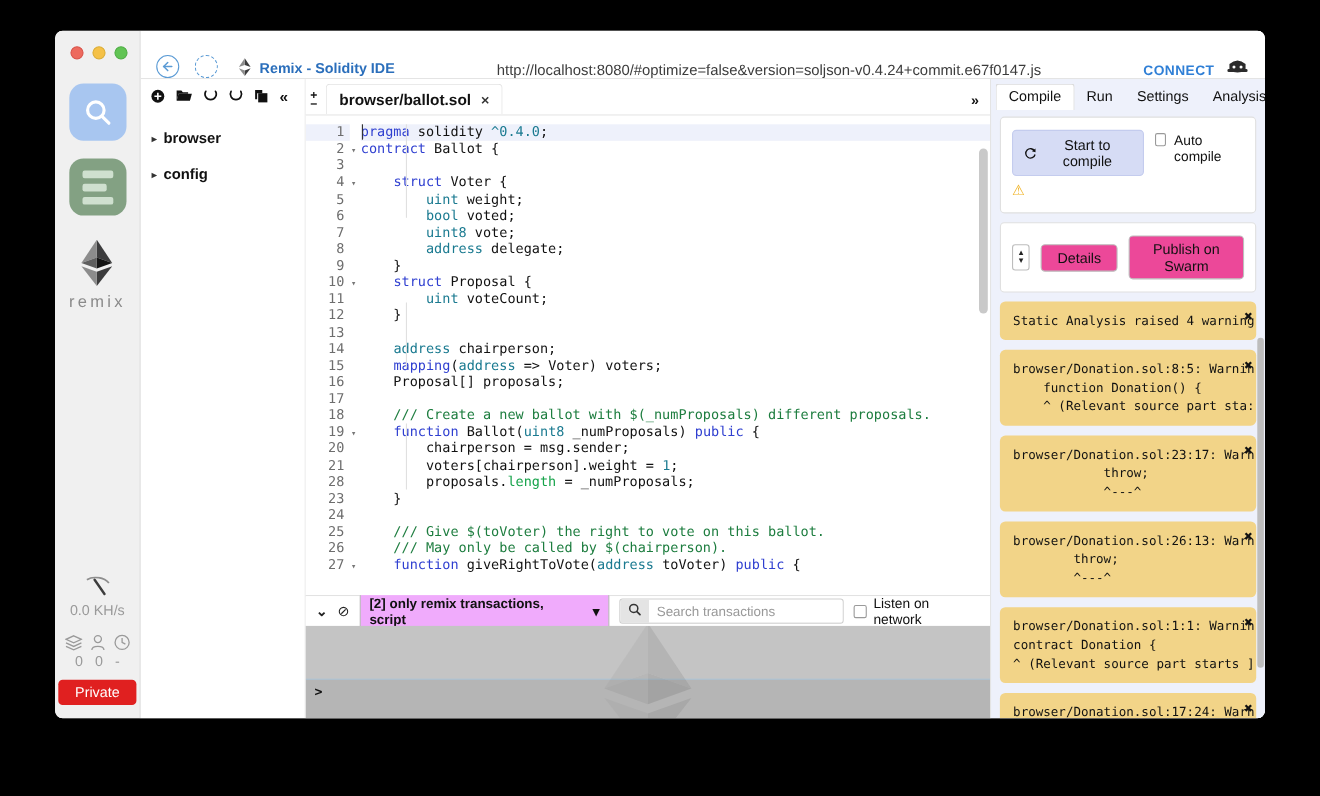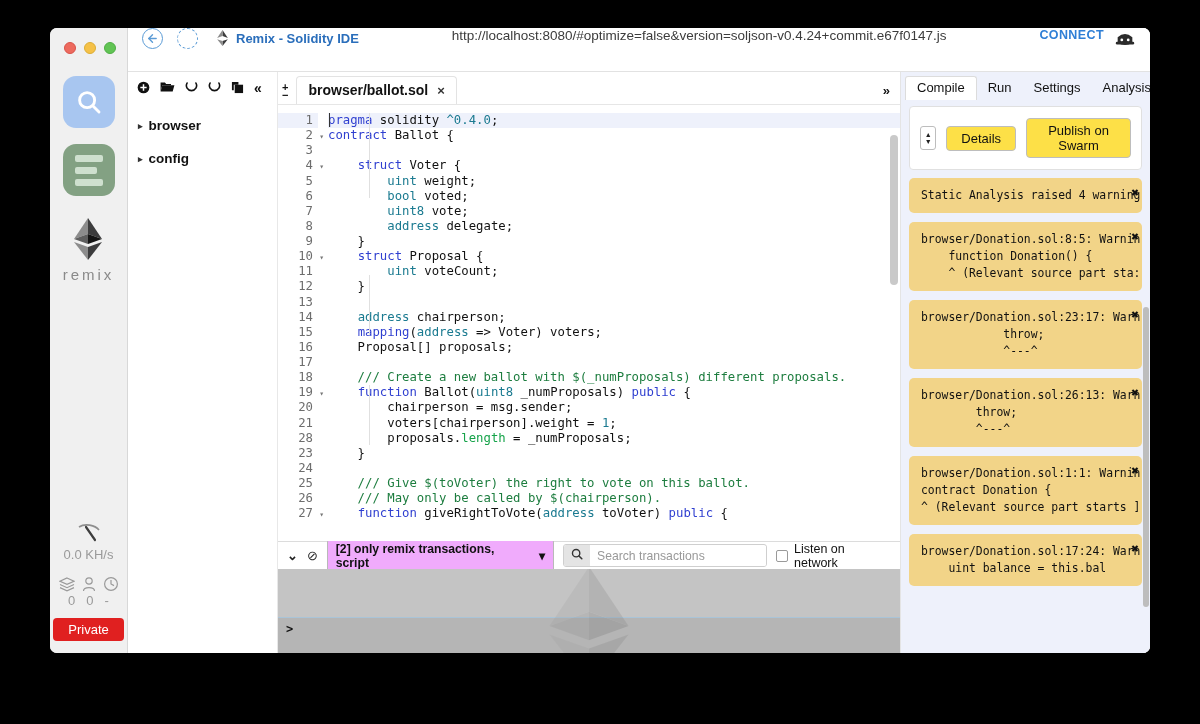--- a/index.html
+++ b/index.html
@@ -61,21 +61,21 @@
     margin-top: 10px; background: #e02020; color: #fff;
     font-size: 13px; padding: 4px 15px; border-radius: 4px; border: none;
     font-family: "Liberation Sans", sans-serif;
   }
 
   
   .content { position: absolute; left: 78px; top: 0; right: 0; bottom: 0; background: #fff; }
 
   
   .urlbar {
-    height: 44px; display: flex; align-items: flex-start;
+    height: 44px; display: flex; align-items: flex-end;
     border-bottom: 1px solid #e2e2e2; padding: 0 14px; background: #fff;
   }
   .circ-btn {
     width: 21px; height: 21px; border-radius: 50%;
     border: 1.4px solid #5b9bd5; color: #5b9bd5;
     display: flex; align-items: center; justify-content: center;
     font-size: 13px; margin-right: 14px; background: transparent;
   }
   .reload { border-style: dashed; }
   .brandbox { display: flex; align-items: center; gap: 7px; margin-left: 4px; }
@@ -170,21 +170,21 @@
   }
   .auto { display: flex; align-items: flex-start; gap: 7px; font-size: 12.5px; color: #111; line-height: 14px; padding-top: 3px; }
   .warn-tri { color: #f0b429; font-size: 13px; margin-top: 5px; display: inline-block; }
   .card2 { display: flex; align-items: center; gap: 10px; }
   .spin {
     width: 22px; height: 24px; border: 1px solid #bdbdbd; border-radius: 3px; background: #fff;
     display: flex; flex-direction: column; align-items: center; justify-content: center;
     font-size: 7px; line-height: 7px; color: #222;
   }
   .gbtn {
-    background: #fde047; border: 1px solid #bdbdbd; border-radius: 4px;
+    background: #ec4899; border: 1px solid #bdbdbd; border-radius: 4px;
     font-size: 13px; padding: 4px 14px; color: #111;
     font-family: "Liberation Sans", sans-serif;
   }
   .alert {
     background: #f2d488; border-radius: 5px; padding: 9px 10px 9px 12px;
     margin-bottom: 9px; position: relative;
     font-family: "DejaVu Sans Mono", monospace; font-size: 11.4px;
     line-height: 17px; color: #111; white-space: pre; overflow: hidden;
   }
   .alert .close { position: absolute; right: 3px; top: 6px; font-size: 13px; font-weight: bold; color: #111; }
@@ -435,20 +435,36 @@
 
         <div class="rightpanel">
           <div class="rp-tabs" id="rp-tabs">
               <div class="rp-tab active">Compile</div>
               <div class="rp-tab">Run</div>
               <div class="rp-tab">Settings</div>
               <div class="rp-tab">Analysis</div>
             </div>
 
           <div class="rp-scroll">
+            <div class="card">
+              <div class="compile-row">
+                <button class="btn-compile">
+                  <svg width="13" height="13" viewBox="0 0 14 14">
+                    <path d="M11.6 4.4 A5.2 5.2 0 1 0 12.1 8.2" fill="none" stroke="#111" stroke-width="1.5"></path>
+                    <polygon points="12.6,1.4 12.6,5.6 8.6,4.6" fill="#111"></polygon>
+                  </svg>
+                  <span>Start to compile</span>
+                </button>
+                <label class="auto">
+                  <span class="cb"></span>
+                  <span>Auto compile</span>
+                </label>
+              </div>
+              <span class="warn-tri">⚠</span>
+            </div>
 
             <div class="card card2">
               <div class="spin">
                 <span>▲</span>
                 <span>▼</span>
               </div>
               <button class="gbtn">Details</button>
               <button class="gbtn">Publish on Swarm</button>
             </div>
 

